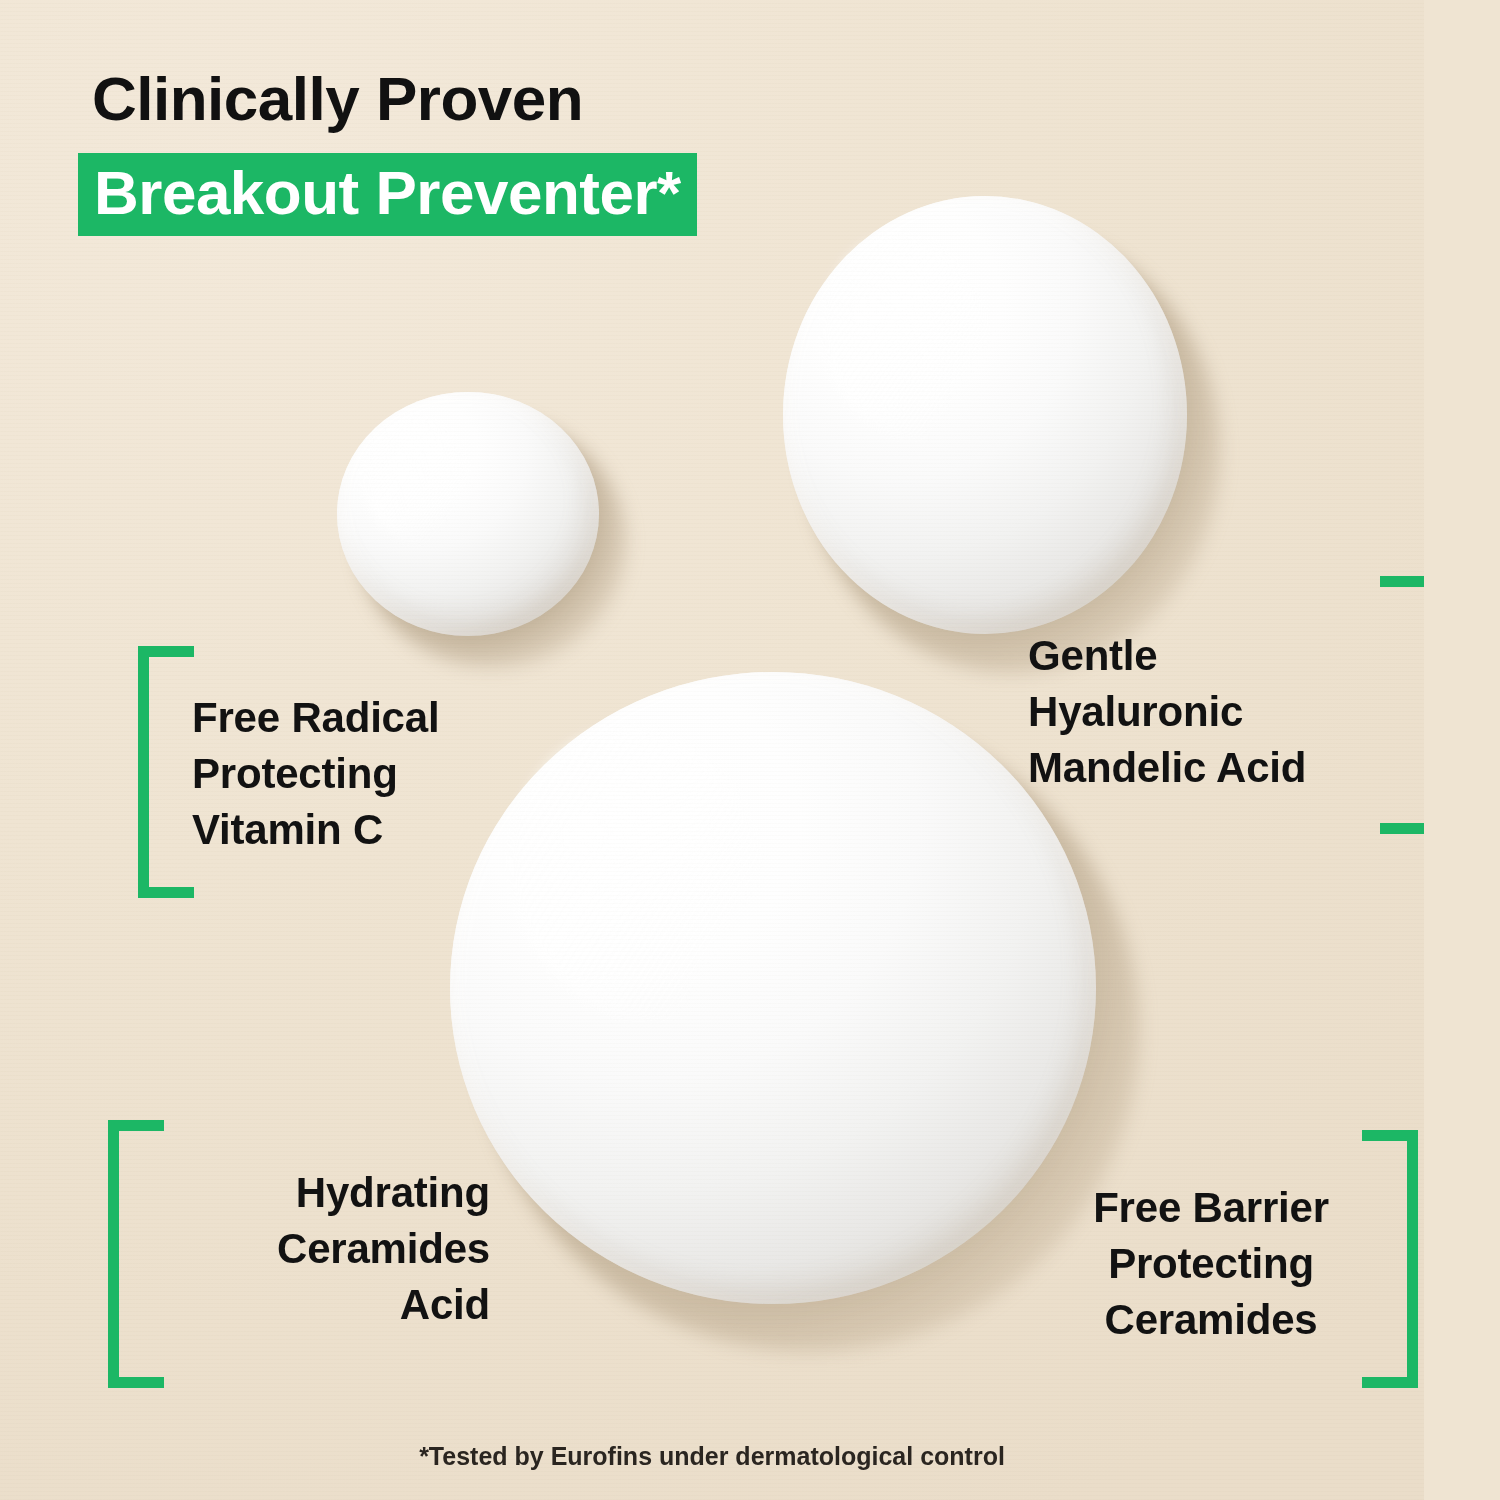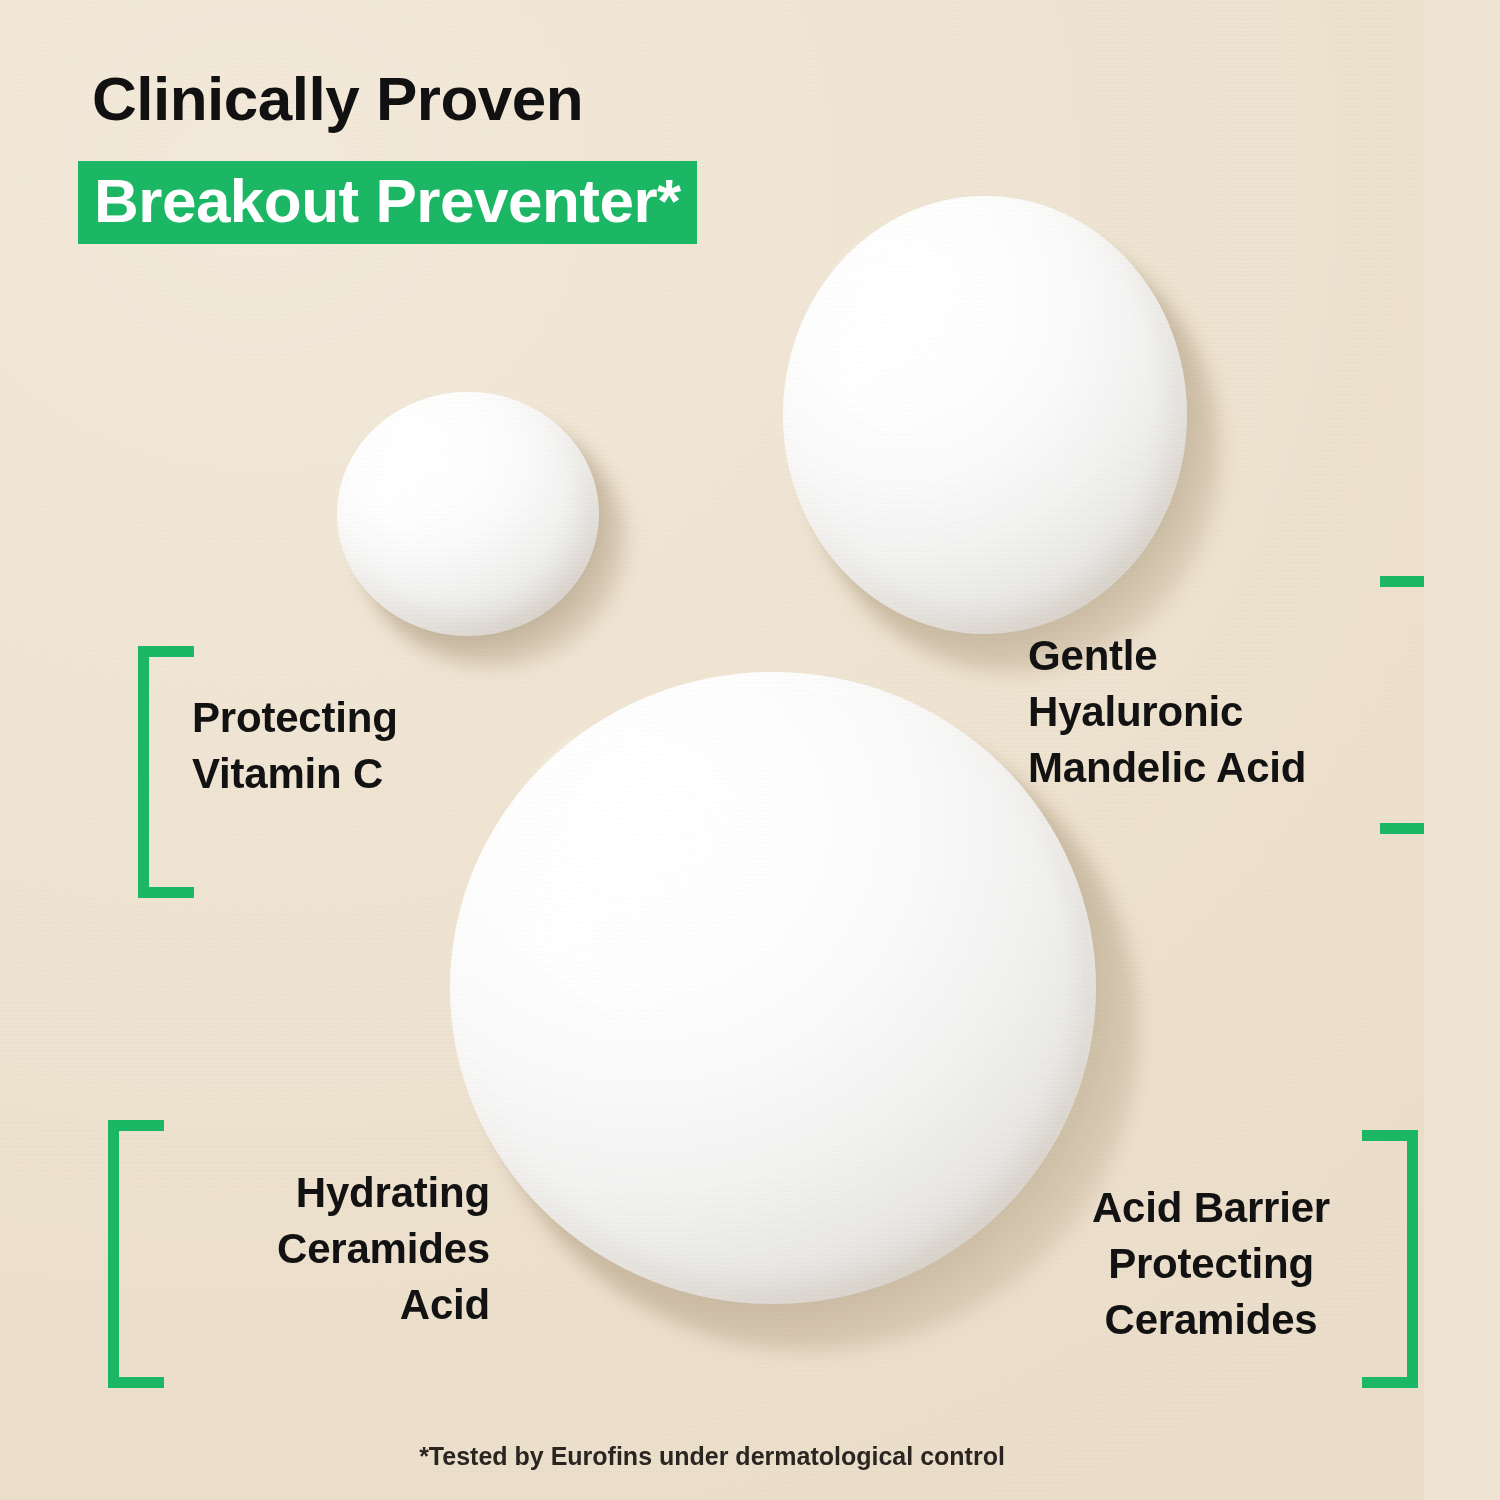--- a/index.html
+++ b/index.html
@@ -121,21 +121,21 @@
   #headline-line1 {
     font-size: 62px;
     font-weight: 700;
     color: #111111;
     letter-spacing: -0.5px;
     line-height: 1.05;
     white-space: nowrap;
   }
   #headline-badge {
     display: inline-block;
-    margin-top: 30px;
+    margin-top: 22px;
     margin-left: -14px;
     padding: 7px 16px 11px 16px;
     background: #1CB765;
     color: #FFFFFF;
     font-size: 62px;
     font-weight: 700;
     letter-spacing: -0.5px;
     line-height: 1.05;
     white-space: nowrap;
   }
@@ -217,37 +217,38 @@
     <div id="headline-line1">Clinically Proven</div>
     <div id="headline-badge">Breakout Preventer*</div>
   </div>
 
   <div class="bracket bracket-left" id="bracket-vitc"></div>
   <div class="bracket bracket-right" id="bracket-mandelic"></div>
   <div class="bracket bracket-left" id="bracket-ha"></div>
   <div class="bracket bracket-right" id="bracket-cer"></div>
 
   <div class="feature-label" id="label-vitc">
+    <div>Free Radical</div>
     <div>Protecting</div>
     <div>Vitamin C</div>
   </div>
 
   <div class="feature-label" id="label-mandelic">
     <div>Gentle</div>
     <div>Hyaluronic</div>
     <div>Mandelic Acid</div>
   </div>
 
   <div class="feature-label" id="label-ha">
     <div>Hydrating</div>
     <div>Ceramides</div>
     <div>Acid</div>
   </div>
 
   <div class="feature-label" id="label-cer">
-    <div>Acid Barrier</div>
+    <div>Free Barrier</div>
     <div>Protecting</div>
     <div>Ceramides</div>
   </div>
 
   <div id="footnote">*Tested by Eurofins under dermatological control</div>
 
 </div>
 
 </body></html>

